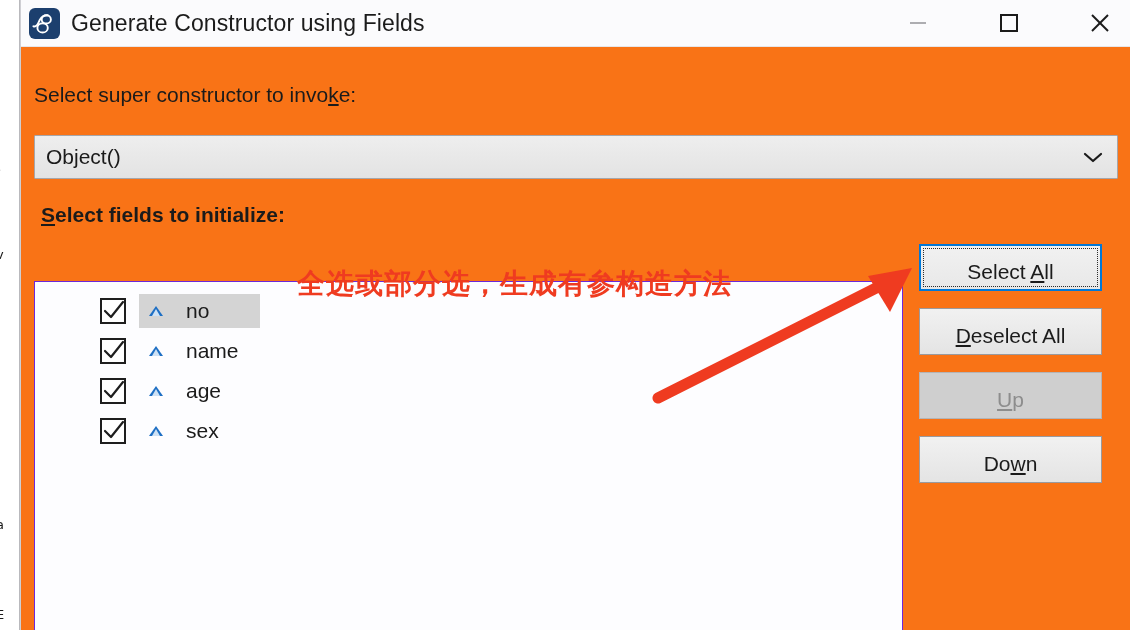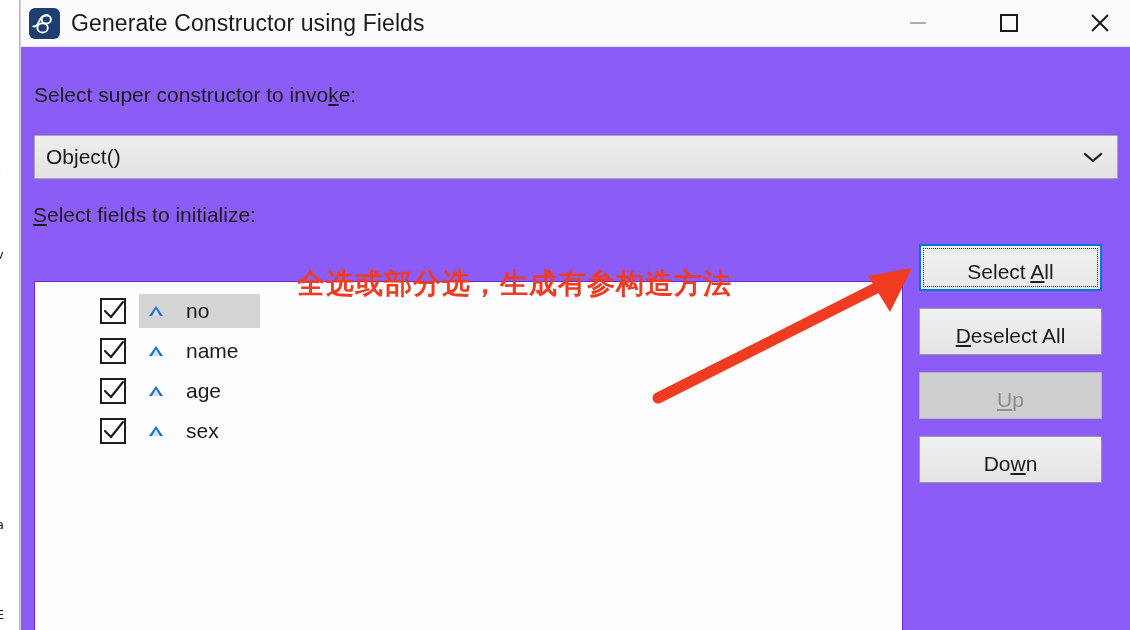--- a/index.html
+++ b/index.html
@@ -96,33 +96,33 @@
   .win-btn svg { display: block; margin: 0 auto; }
   .win-min  { left: 866px; }
   .win-max  { left: 957px; }
   .win-close{ left: 1048px; }
 
   
   .body-area {
     position: absolute;
     left: 0; top: 47px;
     width: 1110px; height: 583px;
-    background: #8b5cf6;
+    background: #f97316;
   }
 
   .lbl {
     position: absolute;
     font-size: 21px;
     color: #1b1b1b;
     white-space: nowrap;
   }
   .lbl u { text-decoration: underline; text-underline-offset: 2px; }
 
   .lbl-super { left: 13px; top: 36px; }
-  .lbl-fields { left: 12px; top: 156px; }
+  .lbl-fields { left: 20px; top: 156px; font-weight: bold; }
 
   
   .combo {
     position: absolute;
     left: 13px; top: 88px;
     width: 1084px; height: 44px;
     background: linear-gradient(180deg, #eeeeee 0%, #e3e3e3 100%);
     border: 1px solid #a6a6aa;
     border-radius: 1px;
     padding-left: 31px;

